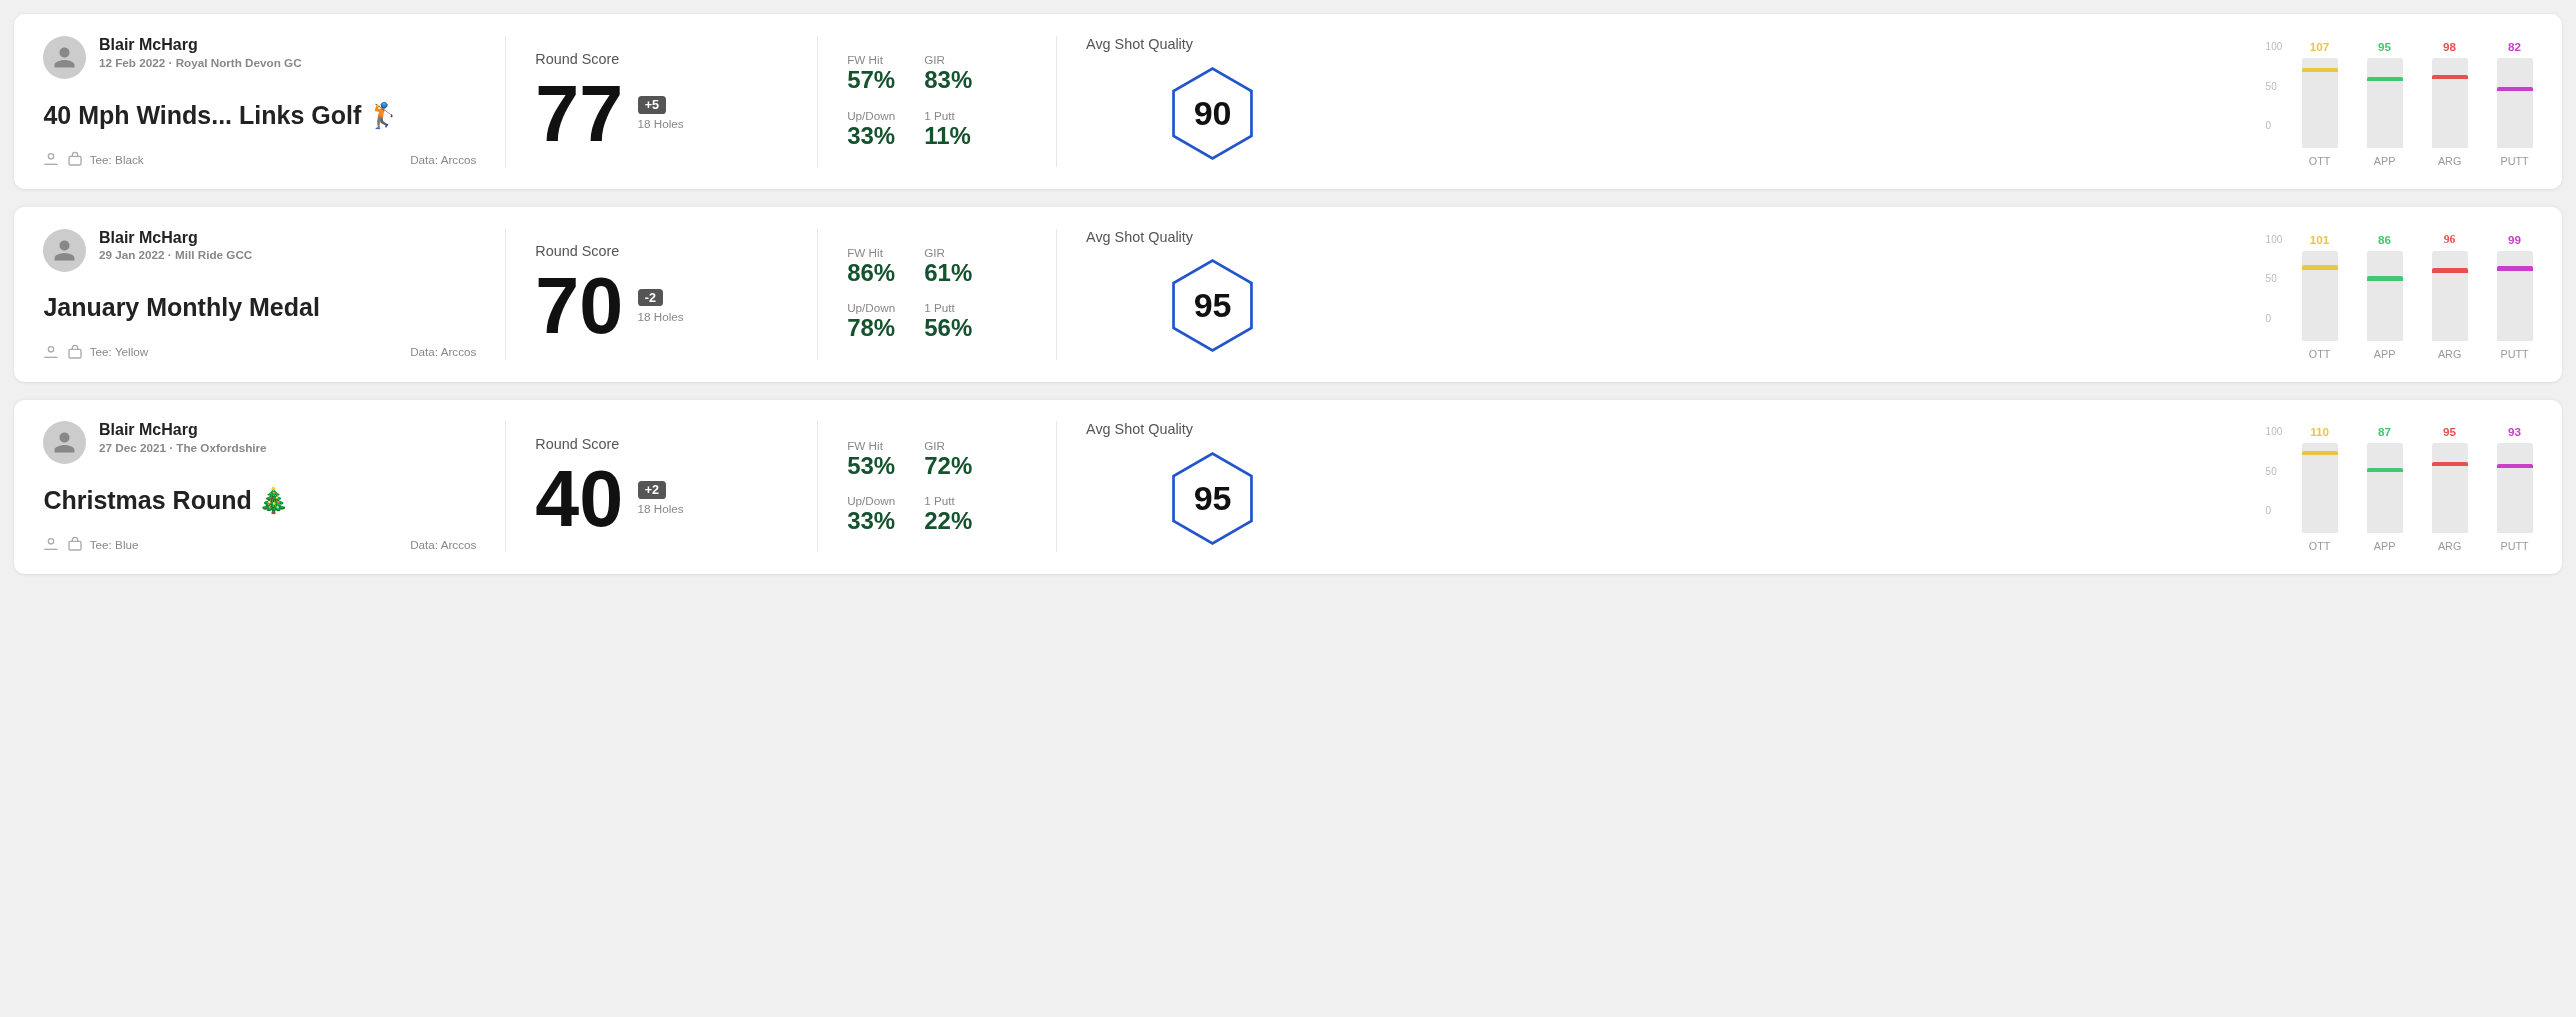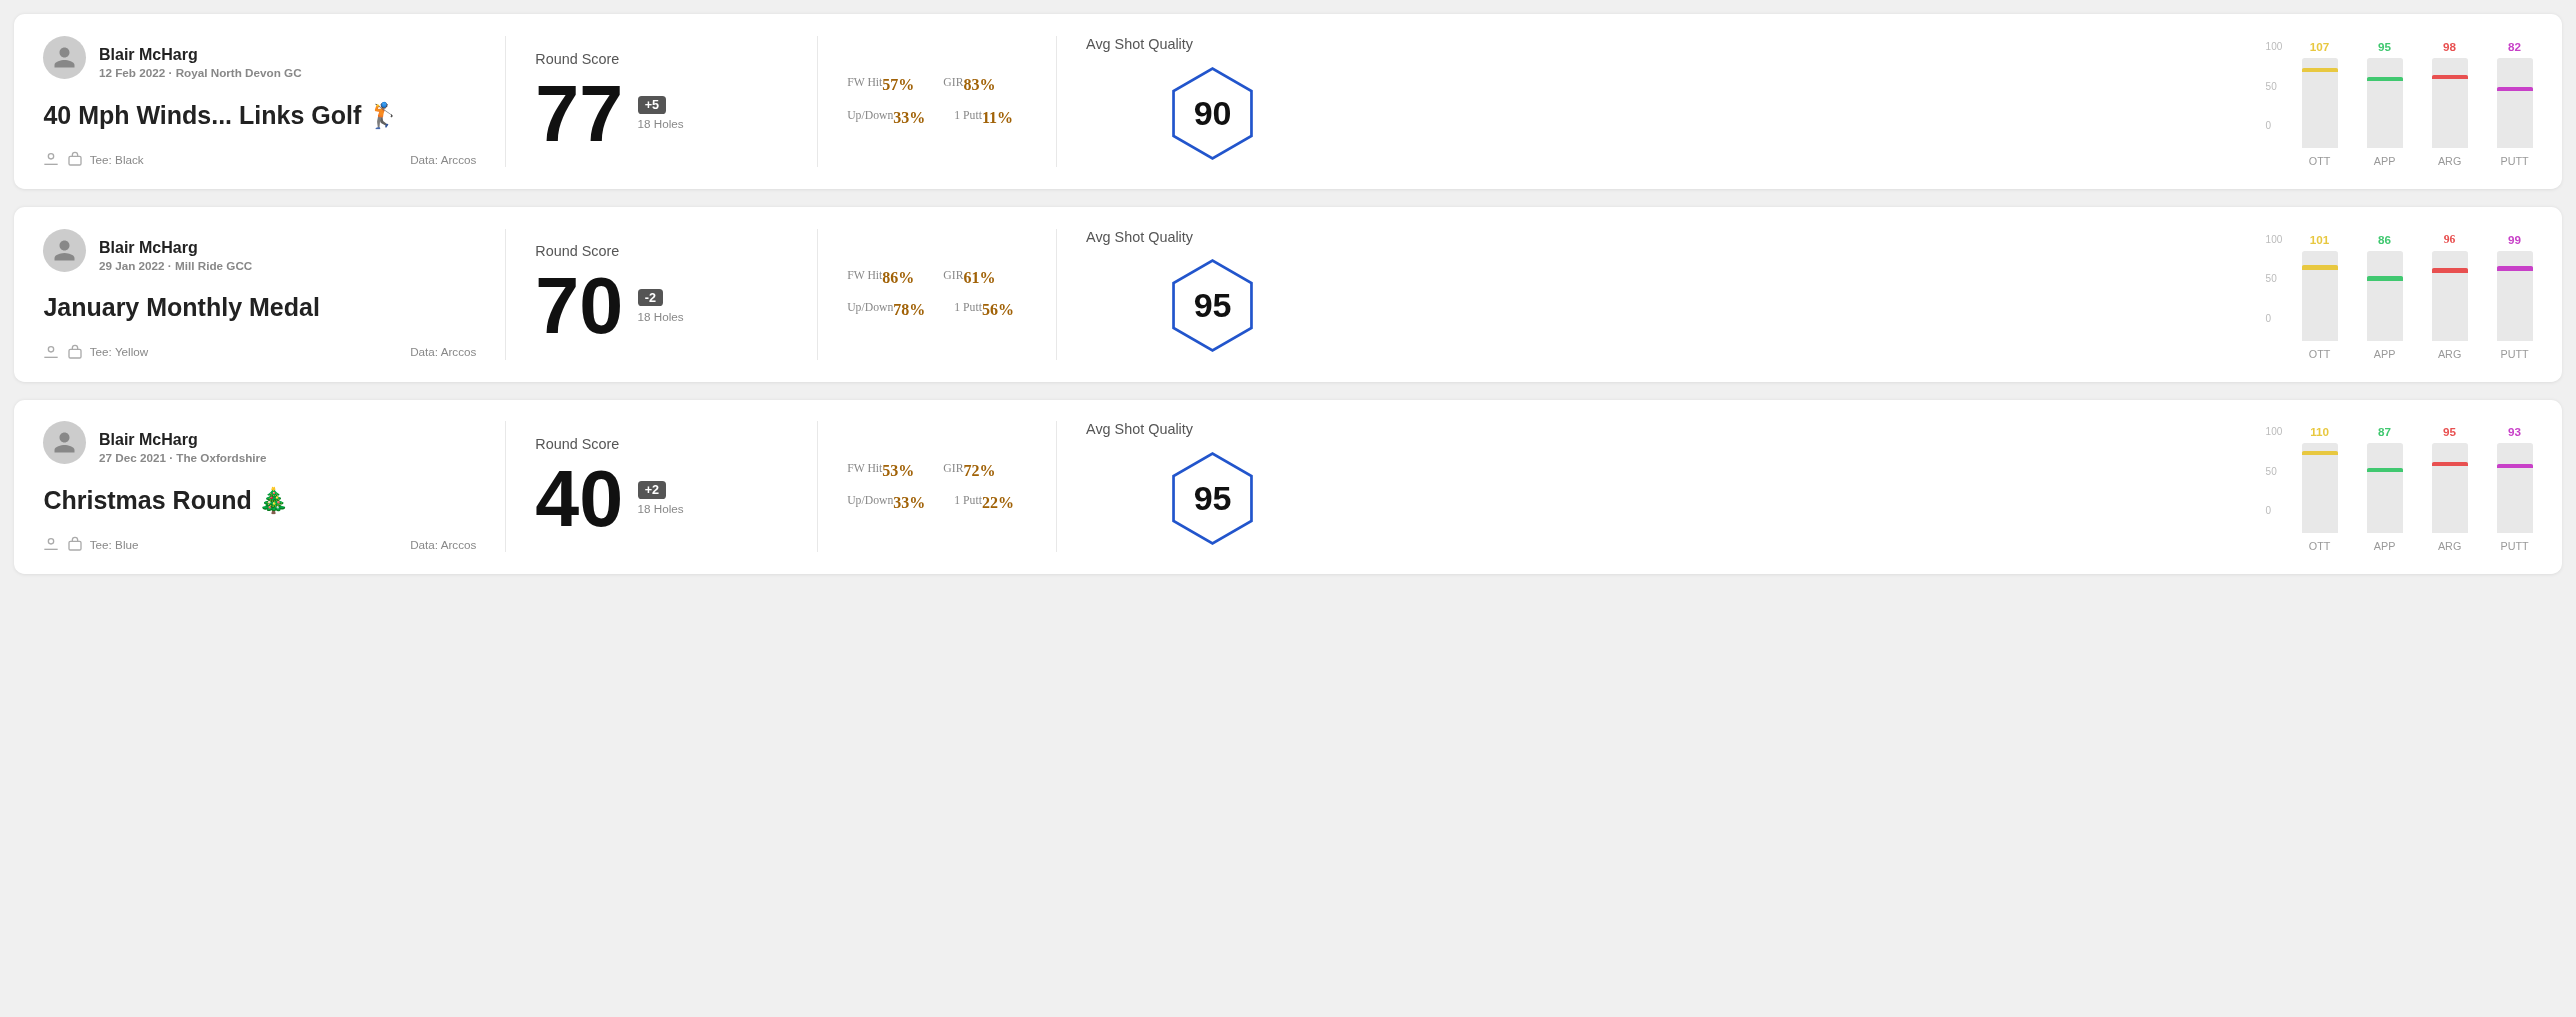--- a/index.html
+++ b/index.html
@@ -21,21 +21,21 @@
     }
     .card-left {
       width: 433px;
       flex-shrink: 0;
       display: flex;
       flex-direction: column;
       justify-content: space-between;
     }
     .player-row {
       display: flex;
-      align-items: flex-end;
+      align-items: flex-start;
       gap: 12.6px;
     }
     .avatar {
       width: 43px;
       height: 43px;
       border-radius: 50%;
       background: #ccc;
       display: flex;
       align-items: center;
       justify-content: center;
@@ -116,23 +116,23 @@
       flex-shrink: 0;
       display: flex;
       flex-direction: column;
       justify-content: center;
       gap: 14.4px;
     }
     .stats-row {
       display: flex;
       gap: 29px;
     }
-    .stat-item { display: flex; flex-direction: row; font-family: Liberation Serif, serif; }
+    .stat-item { display: flex; flex-direction: column; }
     .stat-label { font-size: 11.7px; color: #888; }
-    .stat-value { font-size: 16px; font-weight: 700; color: #a16207; }
+    .stat-value { font-size: 24px; font-weight: 700; color: #14532d; }
     .quality-section {
       width: 253px;
       flex-shrink: 0;
       display: flex;
       align-items: center;
       justify-content: center;
       flex-direction: column;
     }
     .quality-label {
       font-size: 14.4px;

